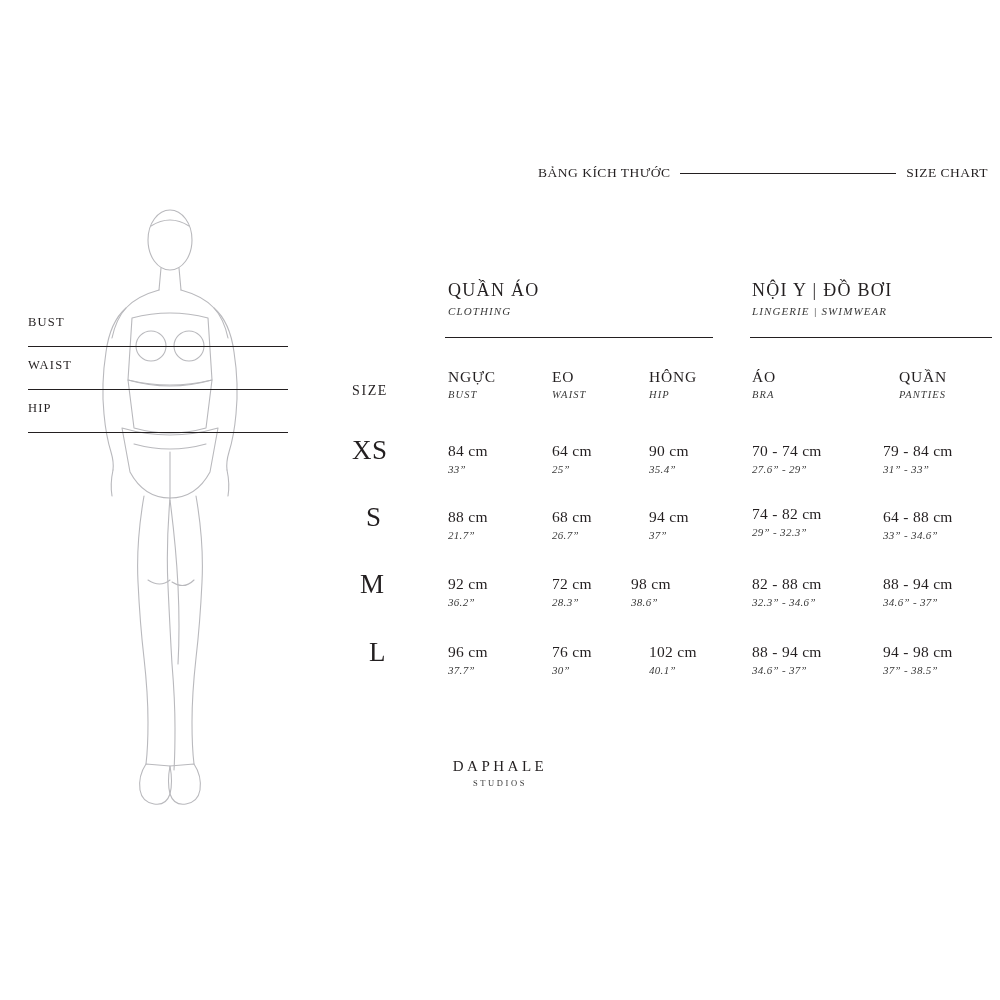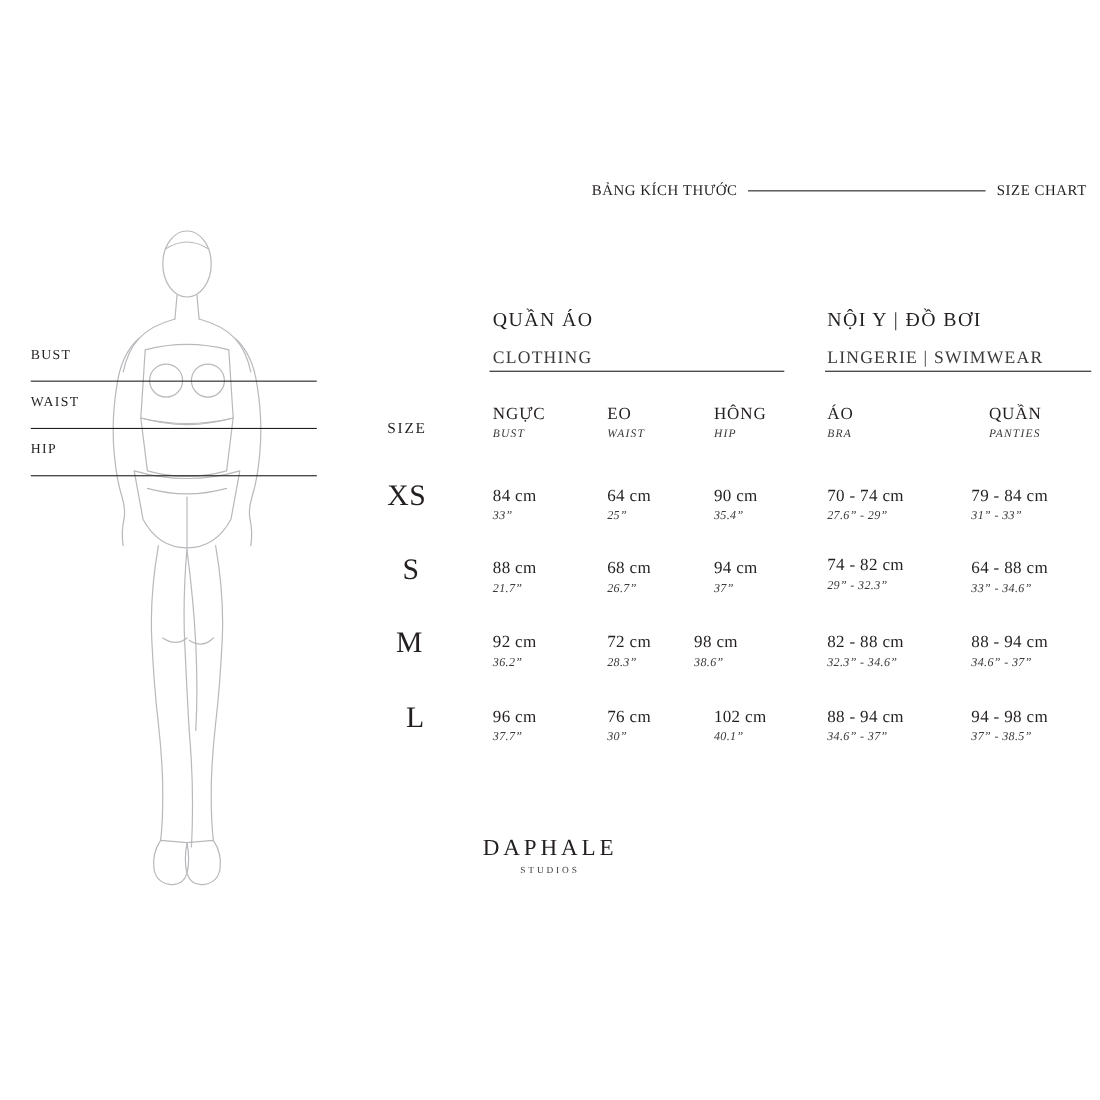--- a/index.html
+++ b/index.html
@@ -68,23 +68,24 @@
   }
   .group-head {
     position: absolute;
     top: 0;
   }
   .group-head .g-main {
     font-size: 18px;
     letter-spacing: 1.3px;
   }
   .group-head .g-sub {
-    font-size: 16px;
+    font-size: 11px;
+    font-style: italic;
     letter-spacing: 1.1px;
-    margin-top: 16px;
+    margin-top: 4px;
     color: #3a3a3a;
   }
   .group-rule {
     position: absolute;
     height: 1px;
     background: #231f20;
     top: 57px;
   }
 
   .col-head {
@@ -135,21 +136,21 @@
 
   
   .brand {
     position: absolute;
     left: 0;
     right: 0;
     top: 758px;
     text-align: center;
   }
   .brand .b-name {
-    font-size: 21px;
+    font-size: 15px;
     letter-spacing: 3.5px;
   }
   .brand .b-sub {
     font-size: 8.5px;
     letter-spacing: 2.6px;
     margin-top: 3px;
     color: #3a3a3a;
   }
 </style>
 </head>

